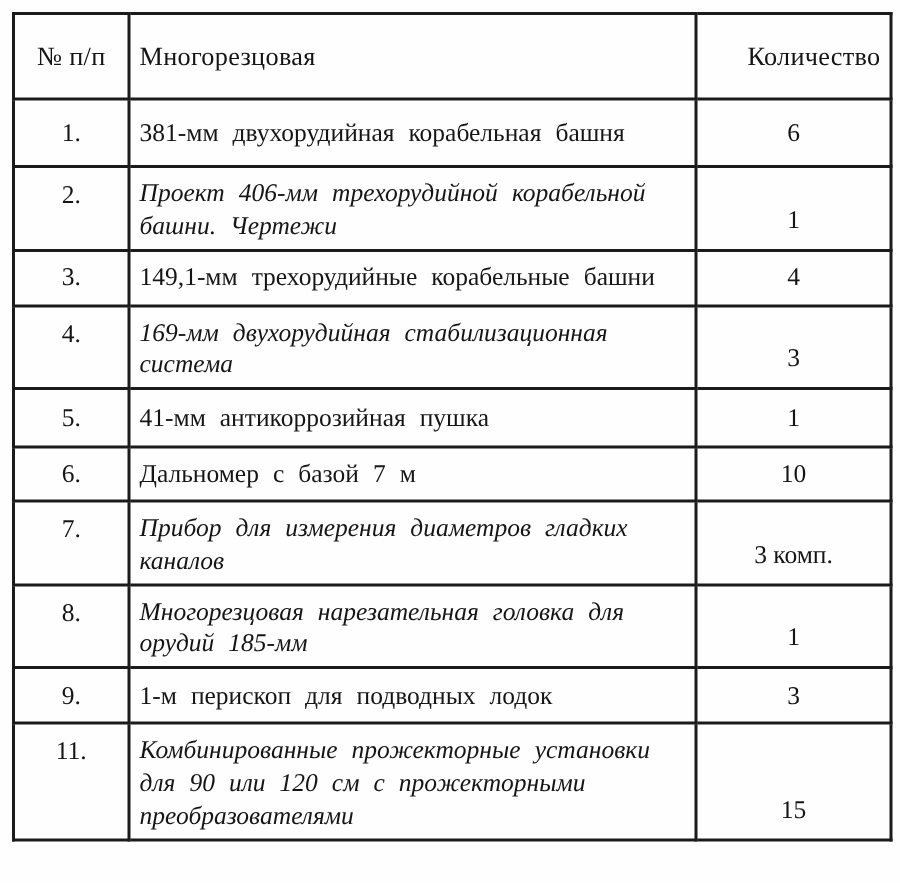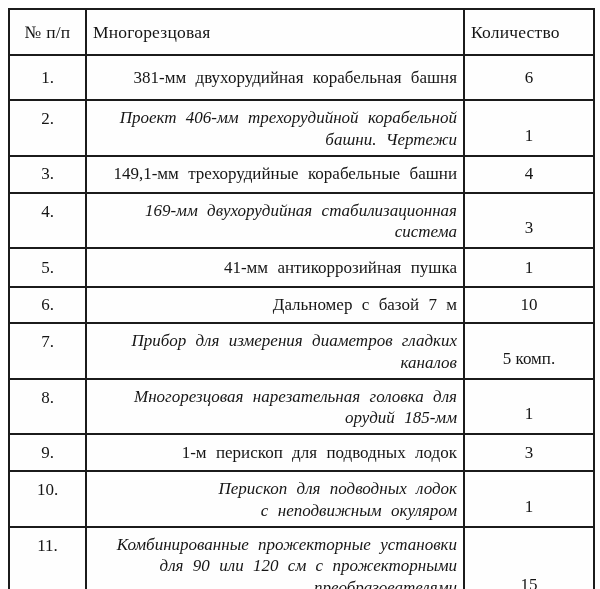--- a/index.html
+++ b/index.html
@@ -33,32 +33,32 @@
   table.inv th, table.inv td {
     border: 2px solid #1b1b1b;
     font-weight: normal;
     font-size: 17px;
     line-height: 1.28;
     vertical-align: middle;
     padding: 4px 6px;
     overflow: hidden;
   }
   
-  tr.hdr { height: 46px; }
+  tr.hdr { height: 57px; }
   tr.hdr th { font-size: 17.5px; letter-spacing: 0.2px; }
   th.h-num { text-align: center; }
   th.h-name { text-align: left; padding-left: 11px; }
-  th.h-qty { text-align: left; font-family: Liberation Serif, serif; }
+  th.h-qty { text-align: right; font-family: Liberation Serif, serif; }
 
   td.num {
     text-align: center;
     padding-right: 10px;
   }
   td.name {
-    text-align: right;
+    text-align: left;
     padding-left: 11px;
     padding-right: 4px;
     white-space: pre-line;
     word-spacing: 0.30em;
   }
   td.qty {
     text-align: center;
   }
   
   tr.multi td.num  { vertical-align: top;    padding-top: 7px; }
@@ -130,42 +130,36 @@
       <tr class="r6">
         <td class="num">6.</td>
         <td class="name">Дальномер с базой 7 м</td>
         <td class="qty">10</td>
       </tr>
 
       <tr class="r7 multi">
         <td class="num">7.</td>
         <td class="name">Прибор для измерения диаметров гладких
 каналов</td>
-        <td class="qty">5 комп.</td>
+        <td class="qty">3 комп.</td>
       </tr>
 
       <tr class="r8 multi">
         <td class="num">8.</td>
         <td class="name">Многорезцовая нарезательная головка для
 орудий 185-мм</td>
         <td class="qty">1</td>
       </tr>
 
       <tr class="r9">
         <td class="num">9.</td>
         <td class="name">1-м перископ для подводных лодок</td>
         <td class="qty">3</td>
       </tr>
 
-      <tr class="r10 multi">
-        <td class="num">10.</td>
-        <td class="name">Перископ для подводных лодок
-с неподвижным окуляром</td>
-        <td class="qty">1</td>
-      </tr>
 
       <tr class="r11 multi">
         <td class="num">11.</td>
         <td class="name">Комбинированные прожекторные установки
 для 90 или 120 см с прожекторными
 преобразователями</td>
         <td class="qty">15</td>
       </tr>
     </tbody>
   </table>

